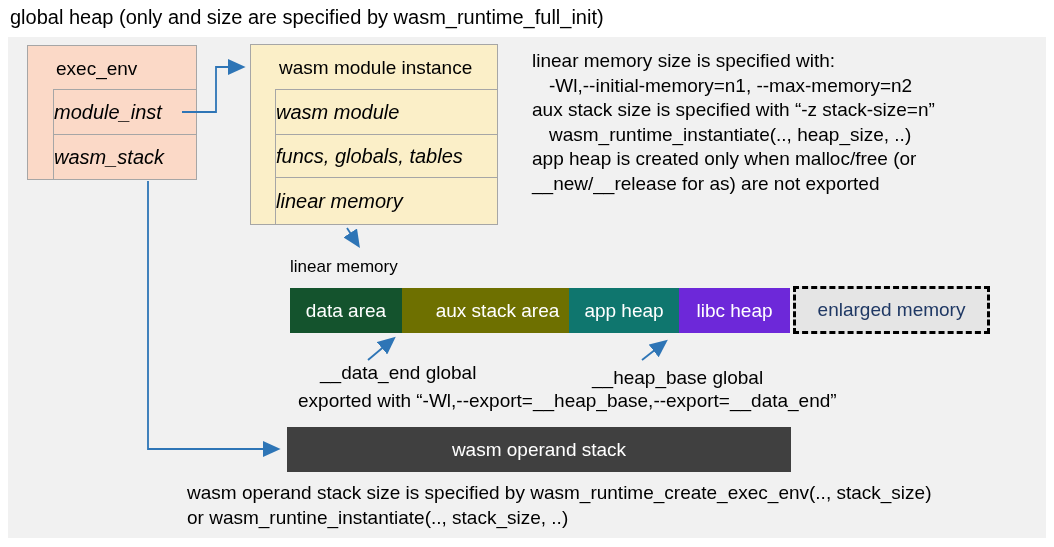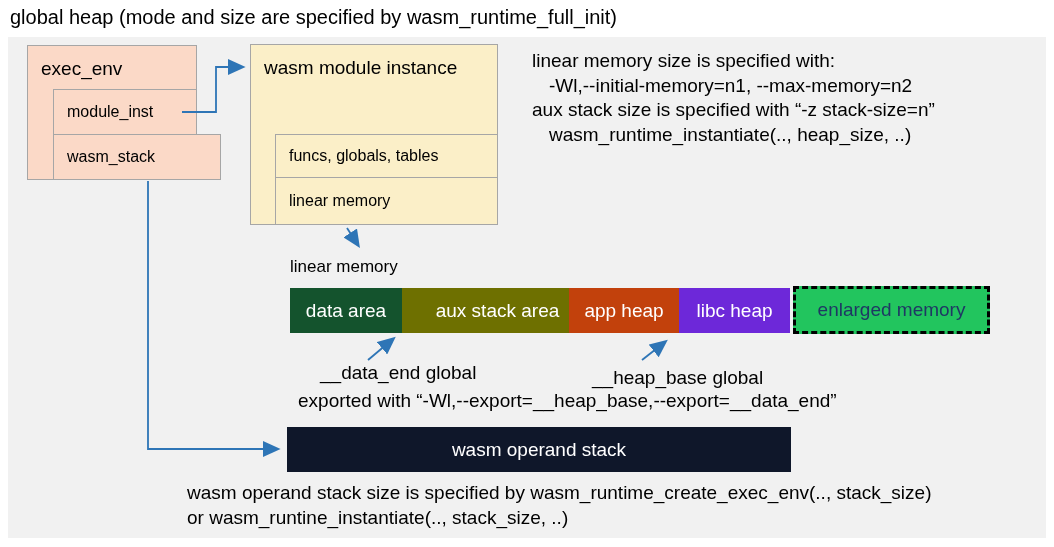--- a/index.html
+++ b/index.html
@@ -6,23 +6,23 @@
   #stage{
     position:relative;width:1054px;height:547px;overflow:hidden;
     font-family:"Liberation Sans", sans-serif;color:#000;background:#ffffff;
   }
   .canvas{position:absolute;left:8px;top:37px;width:1038px;height:501px;background:#F1F1F1;}
   .title{position:absolute;left:10px;top:6px;font-size:20px;white-space:nowrap;}
 
   
   .struct{position:absolute;border:1px solid #A6A6A6;box-sizing:border-box;}
   .struct .hdr{position:absolute;left:0;top:0;right:0;display:flex;align-items:center;
-    padding-left:13px;font-size:19px;white-space:nowrap;}
+    padding-left:28px;font-size:19px;white-space:nowrap;}
   .row{position:absolute;border:1px solid #A6A6A6;box-sizing:border-box;display:flex;
-    align-items:center;padding-left:13px;font-size:16px;white-space:nowrap;}
+    align-items:center;padding-left:0;font-size:20px;white-space:nowrap;font-style:italic;}
 
   .pinkbox{background:#FBD9C7;}
   .creambox{background:#FBEFC8;}
 
   
   .notes-right{position:absolute;left:532px;top:49px;width:514px;font-size:19px;line-height:24.6px;}
   .notes-right .indent{padding-left:17px;}
   .note-line{white-space:nowrap;}
 
   .lm-label{position:absolute;left:290px;top:257px;font-size:17px;}
@@ -40,54 +40,57 @@
 
   svg.overlay{position:absolute;left:0;top:0;pointer-events:none;}
 </style>
 </head>
 <body>
 
 <div id="stage">
 
   <div class="canvas"></div>
 
-  <div class="title">global heap (mode and size are specified by wasm_runtime_full_init)</div>
+  <div class="title">global heap (only and size are specified by wasm_runtime_full_init)</div>
 
   <div class="struct pinkbox" style="left:27px;top:45px;width:170px;height:135px;">
     <div class="hdr" style="height:45px;">exec_env</div>
   </div>
   <div class="row pinkbox" style="left:53px;top:89px;width:144px;height:46px;">module_inst</div>
-  <div class="row pinkbox" style="left:53px;top:134px;width:168px;height:46px;">wasm_stack</div>
+  <div class="row pinkbox" style="left:53px;top:134px;width:144px;height:46px;">wasm_stack</div>
 
   <div class="struct creambox" style="left:250px;top:44px;width:248px;height:181px;">
     <div class="hdr" style="height:46px;">wasm module instance</div>
   </div>
+  <div class="row creambox" style="left:275px;top:89px;width:223px;height:46px;">wasm module</div>
   <div class="row creambox" style="left:275px;top:134px;width:223px;height:44px;">funcs, globals, tables</div>
   <div class="row creambox" style="left:275px;top:177px;width:223px;height:48px;">linear memory</div>
 
   <div class="notes-right">
     <div class="note-line">linear memory size is specified with:</div>
     <div class="note-line indent">-Wl,--initial-memory=n1, --max-memory=n2</div>
     <div class="note-line">aux stack size is specified with “-z stack-size=n”</div>
     <div class="note-line indent">wasm_runtime_instantiate(.., heap_size, ..)</div>
+    <div class="note-line">app heap is created only when malloc/free (or</div>
+    <div class="note-line">__new/__release for as) are not exported</div>
   </div>
 
   <div class="lm-label">linear memory</div>
 
   <div class="seg" style="left: 290px; width: 112px; background-color: #14532d; color: rgb(255, 255, 255);">data area</div>
   <div class="seg" style="left: 402px; width: 167px; background-color: rgb(110, 112, 0); color: rgb(255, 255, 255); padding-left: 24px;">aux stack area</div>
-  <div class="seg" style="left: 569px; width: 110px; background-color: #c2410c; color: rgb(255, 255, 255);">app heap</div>
+  <div class="seg" style="left: 569px; width: 110px; background-color: #0f766e; color: rgb(255, 255, 255);">app heap</div>
   <div class="seg" style="left: 679px; width: 111px; background-color: #6d28d9; color: rgb(255, 255, 255);">libc heap</div>
-  <div class="seg seg-dashed" style="left: 793px; width: 197px; background-color: #22c55e; color: rgb(31, 56, 100);">enlarged memory</div>
+  <div class="seg seg-dashed" style="left: 793px; width: 197px; background-color: #e5e5e5; color: rgb(31, 56, 100);">enlarged memory</div>
 
   <div class="ann" style="left:320px;top:362px;">__data_end global</div>
   <div class="ann" style="left:592px;top:367px;">__heap_base global</div>
   <div class="ann" style="left:298px;top:390px;">exported with “-Wl,--export=__heap_base,--export=__data_end”</div>
 
-  <div class="opstack" style="background-color: #0f172a;">wasm operand stack</div>
+  <div class="opstack" style="background-color: #404040;">wasm operand stack</div>
 
   <div class="notes-bottom">
     <div class="note-line">wasm operand stack size is specified by wasm_runtime_create_exec_env(.., stack_size)</div>
     <div class="note-line">or wasm_runtine_instantiate(.., stack_size, ..)</div>
   </div>
 
   <svg class="overlay" width="1054" height="547">
     <defs>
       <marker id="ah" markerWidth="10" markerHeight="9" refX="8" refY="4.5" orient="auto">
         <path d="M0,0 L10,4.5 L0,9 z" fill="#2E75B6" style="fill: rgb(46, 117, 182);"></path>

